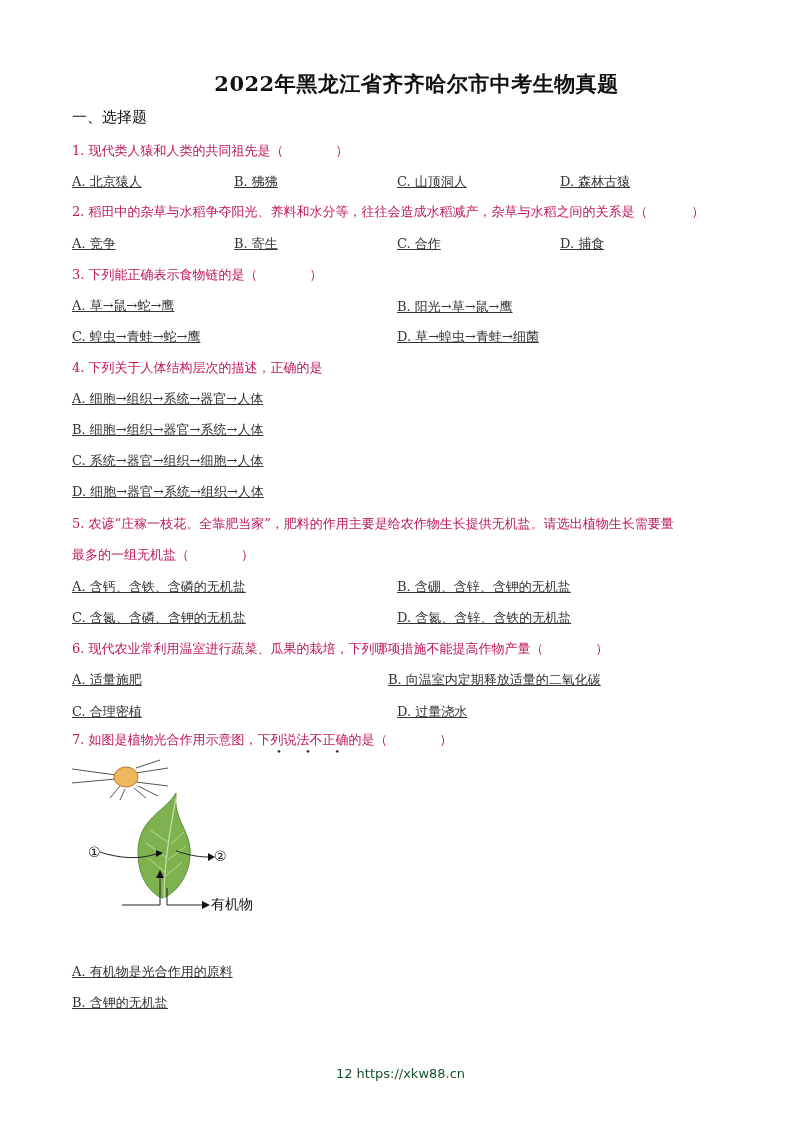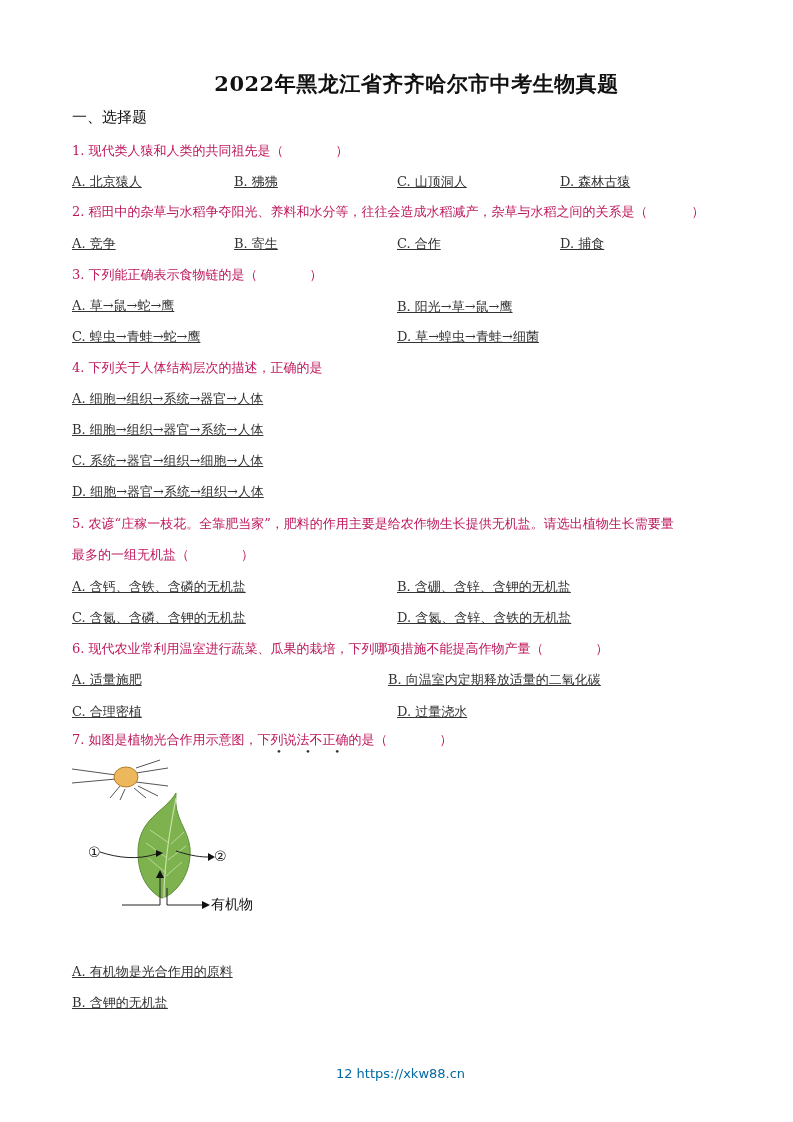--- a/index.html
+++ b/index.html
@@ -20,21 +20,21 @@
     }
     .line {
       position: absolute; left: 72px; font-size: 13px; white-space: nowrap; color: #be185d;
     }
     .opt { position: absolute; font-size: 13px; white-space: nowrap; color: #333; text-decoration: underline; }
     .blank { display: inline-block; width: 52px; }
     .blank-wide { display: inline-block; width: 44px; }
     .figure { position: absolute; left: 68px; top: 758px; width: 200px; height: 160px; }
     .footer {
       position: absolute; left: 0; right: 0; top: 1066px; text-align: center;
-      font-family: "DejaVu Sans", "Liberation Sans", sans-serif; font-size: 13px; color: #0369a1; margin-left: 8px;
+      font-family: "DejaVu Sans", "Liberation Sans", sans-serif; font-size: 13px; color: #14532d; margin-left: 8px;
     }
     .dots { position: absolute; top: 746px; left: 276px; font-size: 10px; letter-spacing: 10px; color:#333; }
   </style>
 </head>
 <body>
 
 <div class="title">2022年黑龙江省齐齐哈尔市中考生物真题</div>
 <div class="section">一、选择题</div>
 
 <div class="line" style="top:142px"><span>1. 现代类人猿和人类的共同祖先是（</span><span class="blank"></span><span>）</span></div>

